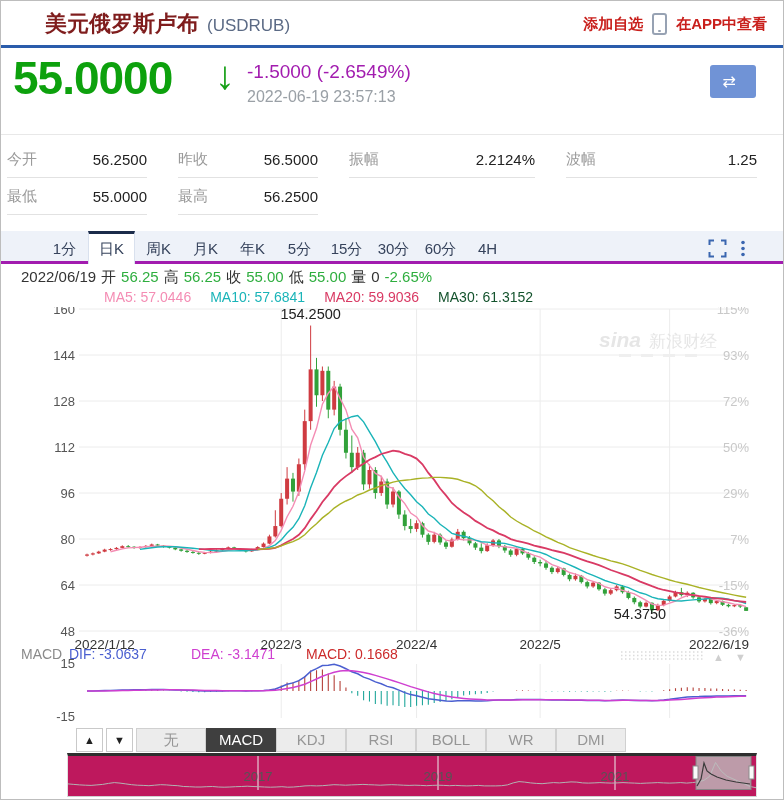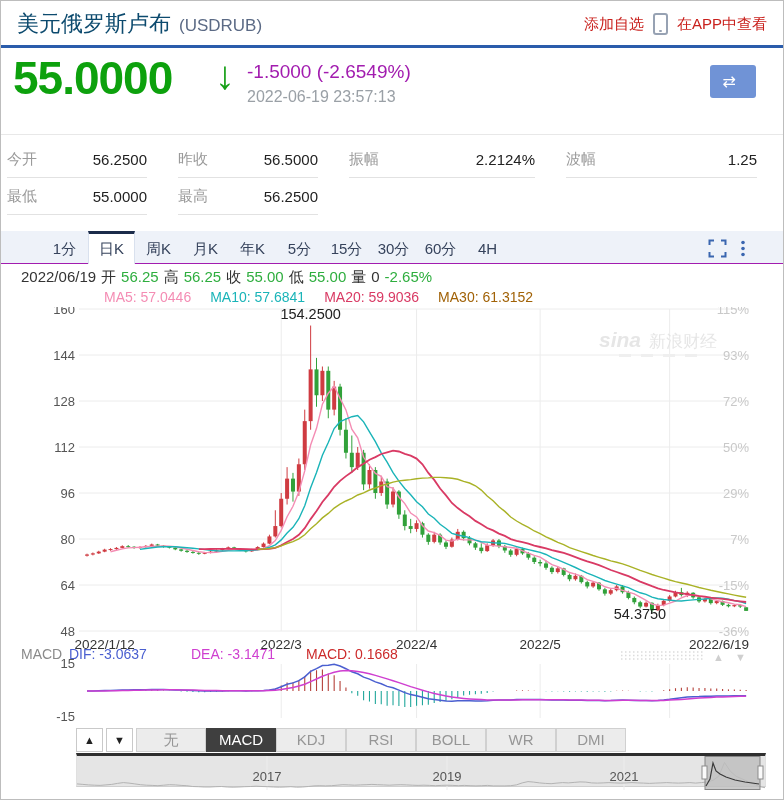--- a/index.html
+++ b/index.html
@@ -1,42 +1,42 @@
 <!DOCTYPE html>
 <html><head>
 <meta charset="utf-8">
 <style>
   html,body{margin:0;padding:0;background:#fff;}
   body{font-family:"Liberation Sans","DejaVu Sans",sans-serif;}
   #page{position:relative;width:784px;height:800px;box-sizing:border-box;border:1px solid #bdbdbd;background:#fff;overflow:hidden;}
   
   #hdr{position:absolute;left:16px;top:8px;display:flex;align-items:baseline;}
-  #hdr .title{font-size:22px;font-weight:normal;color:#0c4a6e;}
+  #hdr .title{font-size:22px;font-weight:bold;color:#7f1d1d;margin-left:28px;}
   #hdr .symbol{font-size:17px;color:#5b6a85;margin-left:8px;}
   #hdr-links{position:absolute;right:16px;top:12px;display:flex;align-items:center;gap:9px;}
-  .red-link{color:#c9201c;font-size:15px;font-weight:normal;cursor:pointer;}
+  .red-link{color:#c9201c;font-size:15px;font-weight:bold;cursor:pointer;}
   .phone{width:11px;height:18px;border:2px solid #97a2b3;border-radius:3px;position:relative;}
   .phone::after{content:"";position:absolute;left:50%;bottom:1px;width:3px;height:2px;margin-left:-1.5px;background:#97a2b3;border-radius:1px;}
   #blue-rule{position:absolute;left:0;top:44px;width:784px;height:3px;background:#2a5cab;}
   
   #price{position:absolute;left:12px;top:50px;font-size:46px;font-weight:bold;color:#0da10d;letter-spacing:-1px;}
   #arrow{position:absolute;left:214px;top:54px;font-size:40px;font-weight:bold;color:#17a017;line-height:1;}
   #change{position:absolute;left:246px;top:60px;font-size:19px;color:#a21caf;}
   #tstamp{position:absolute;left:246px;top:87px;font-size:16px;color:#9aa0a6;}
   #rev-btn{position:absolute;right:27px;top:64px;height:33px;display:flex;align-items:center;background:#7093d6;color:#fff;font-size:15px;border:none;border-radius:3px;padding:0 13px;cursor:pointer;}
   #rev-btn .ric{margin-right:7px;font-size:16px;}
   #div1{position:absolute;left:0;top:133px;width:784px;height:1px;background:#e8e8e8;}
   
   #stats{position:absolute;left:6px;top:140px;width:750px;display:grid;grid-template-columns:140px 140px 186px 1fr;column-gap:31px;}
   .scell{display:flex;justify-content:space-between;align-items:center;height:36px;border-bottom:1px solid #e2e2e2;font-size:15px;}
   .scell .lb{color:#9a9a9a;}
   .scell .vl{color:#222;}
   .scell.wide{grid-column:3 / span 2;}
   
-  #tabbar{position:absolute;left:0;top:230px;width:784px;height:33px;background:#eef2f9;border-bottom:1px solid #a21caf;box-sizing:border-box;}
+  #tabbar{position:absolute;left:0;top:230px;width:784px;height:33px;background:#eef2f9;border-bottom:3px solid #a21caf;box-sizing:border-box;}
   .ptab{display:inline-block;width:47px;height:33px;line-height:33px;text-align:center;font-size:15px;color:#36435c;cursor:pointer;box-sizing:border-box;}
   .ptab.first{margin-left:40px;}
   .ptab.active{background:#fff;border-top:3px solid #1b2b4a;border-left:1px solid #d9e1ee;border-right:1px solid #d9e1ee;line-height:29px;}
   #fs-btn{position:absolute;right:56px;top:238px;width:19px;height:19px;cursor:pointer;}
   #dots-btn{position:absolute;right:36px;top:238px;width:8px;height:19px;cursor:pointer;}
   
   #ohlc-line{position:absolute;left:20px;top:267px;font-size:15px;white-space:nowrap;}
   #ohlc-line span{margin-right:5px;}
   .dark{color:#333;}
   .green{color:#2fae3f;}
@@ -44,21 +44,21 @@
   #ma-line span{margin-right:19px;}
   
   #main-chart{position:absolute;left:0;top:306px;}
   #macd-chart{position:absolute;left:0;top:645px;}
   
   #ind-row{position:absolute;left:0;top:727px;width:784px;height:25px;}
   .scroll-btn{position:absolute;top:0;width:27px;height:24px;background:#fff;border:1px solid #c9c9c9;box-sizing:border-box;text-align:center;line-height:22px;font-size:11px;color:#222;cursor:pointer;}
   .itab{position:absolute;top:0;width:70px;height:24px;background:#ececec;border:1px solid #d0d0d0;box-sizing:border-box;text-align:center;line-height:22px;font-size:15px;color:#969696;cursor:pointer;}
   .itab.active{background:#3f3f3f;border-color:#3f3f3f;color:#fff;}
   
-  #nav-box{position:absolute;left:75px;top:752px;width:690px;height:34px;border-top:3px solid #2e2e2e;border-bottom:1px solid #cfcfcf;border-left:1px solid #e0e0e0;border-right:1px solid #e0e0e0;box-sizing:border-box;background:#e5e5e5;}
+  #nav-box{position:absolute;left:66px;top:752px;width:690px;height:44px;border-top:3px solid #2e2e2e;border-bottom:1px solid #cfcfcf;border-left:1px solid #e0e0e0;border-right:1px solid #e0e0e0;box-sizing:border-box;background:#be185d;}
 </style>
 </head>
 <body>
 
 <div id="page">
 
   <div id="hdr">
     <span class="title">美元俄罗斯卢布</span>
     <span class="symbol">(USDRUB)</span>
   </div>
@@ -109,21 +109,21 @@
   <svg id="fs-btn" viewBox="0 0 19 19">
     <path d="M1.5 6 V1.5 H6 M13 1.5 H17.5 V6 M17.5 13 V17.5 H13 M6 17.5 H1.5 V13" fill="none" stroke="#3a66b0" stroke-width="2"></path>
   </svg>
   <svg id="dots-btn" viewBox="0 0 8 19">
     <circle cx="4" cy="3.5" r="1.8" fill="#3a66b0"></circle>
       <circle cx="4" cy="9.5" r="1.8" fill="#3a66b0"></circle>
       <circle cx="4" cy="15.5" r="1.8" fill="#3a66b0"></circle>
   </svg>
 
   <div id="ohlc-line"><span class="dark">2022/06/19</span><span class="dark">开</span><span class="green">56.25</span><span class="dark">高</span><span class="green">56.25</span><span class="dark">收</span><span class="green">55.00</span><span class="dark">低</span><span class="green">55.00</span><span class="dark">量</span><span class="dark">0</span><span class="green">-2.65%</span></div>
-  <div id="ma-line"><span style="color: rgb(244, 141, 180);">MA5: 57.0446</span><span style="color: rgb(26, 180, 184);">MA10: 57.6841</span><span style="color: rgb(217, 58, 100);">MA20: 59.9036</span><span style="color: #a16207; text-align: center;">MA30: 61.3152</span></div>
+  <div id="ma-line"><span style="color: rgb(244, 141, 180);">MA5: 57.0446</span><span style="color: rgb(26, 180, 184);">MA10: 57.6841</span><span style="color: rgb(217, 58, 100);">MA20: 59.9036</span><span style="color: #14532d; text-align: center;">MA30: 61.3152</span></div>
 
   <svg id="main-chart" width="784" height="346">
       <line x1="78" y1="2" x2="748" y2="2" stroke="#ececec" stroke-width="1"></line>
       <text x="74" y="7" text-anchor="end" font-size="13" fill="#555">160</text>
       <text x="748" y="7" text-anchor="end" font-size="13" fill="#c9c9c9">115%</text>
       <line x1="78" y1="48" x2="748" y2="48" stroke="#ececec" stroke-width="1"></line>
       <text x="74" y="53" text-anchor="end" font-size="13" fill="#555">144</text>
       <text x="748" y="53" text-anchor="end" font-size="13" fill="#c9c9c9">93%</text>
       <line x1="78" y1="94" x2="748" y2="94" stroke="#ececec" stroke-width="1"></line>
       <text x="74" y="99" text-anchor="end" font-size="13" fill="#555">128</text>

